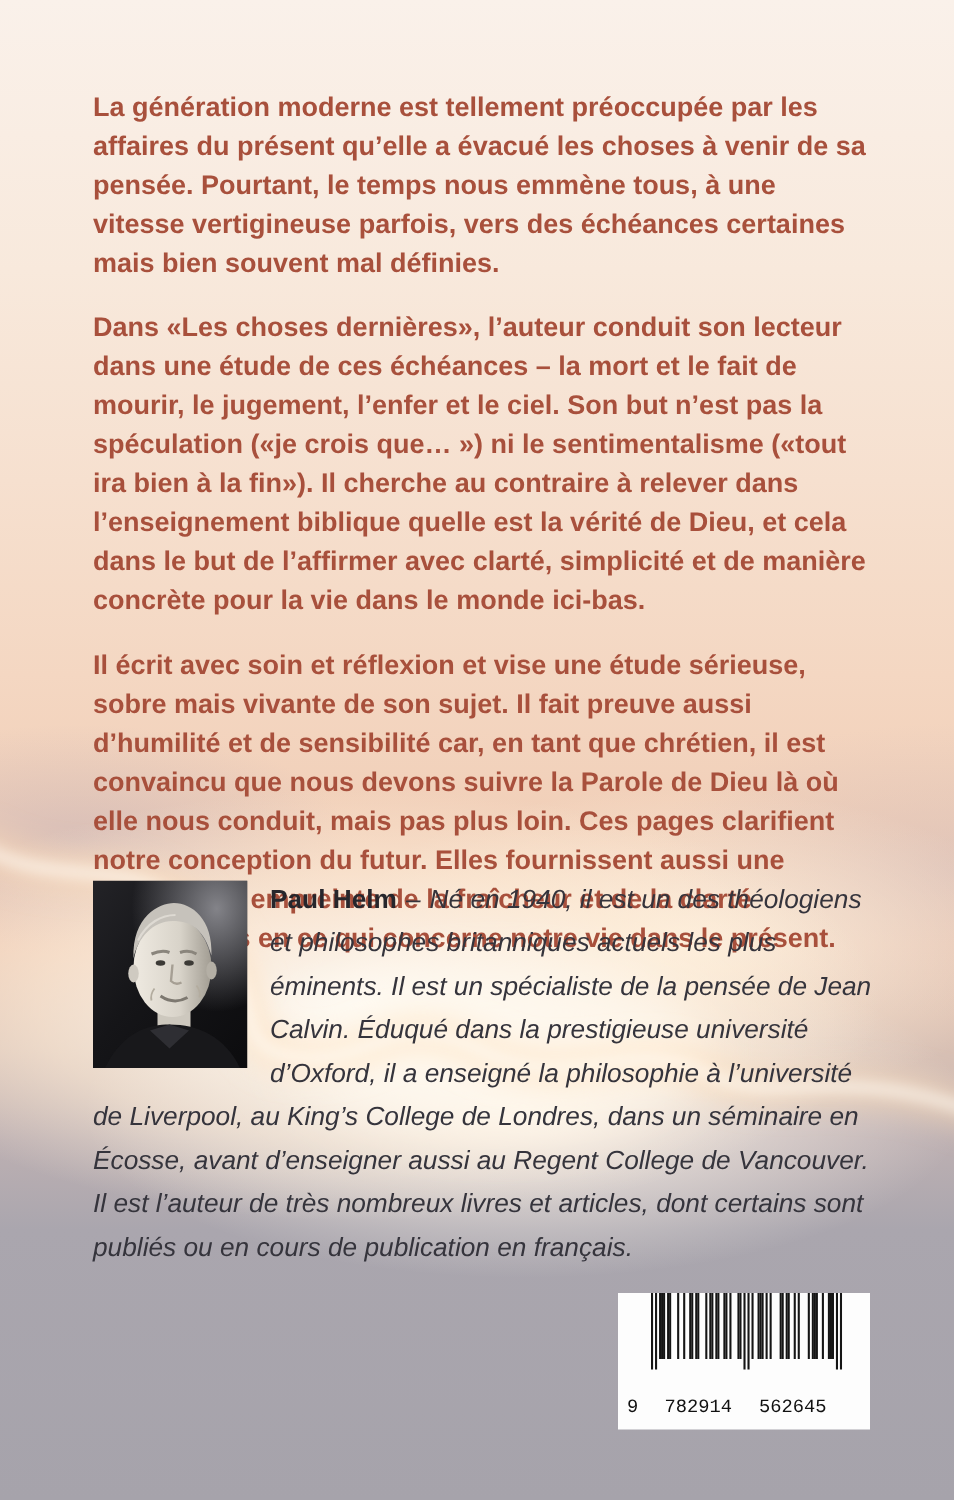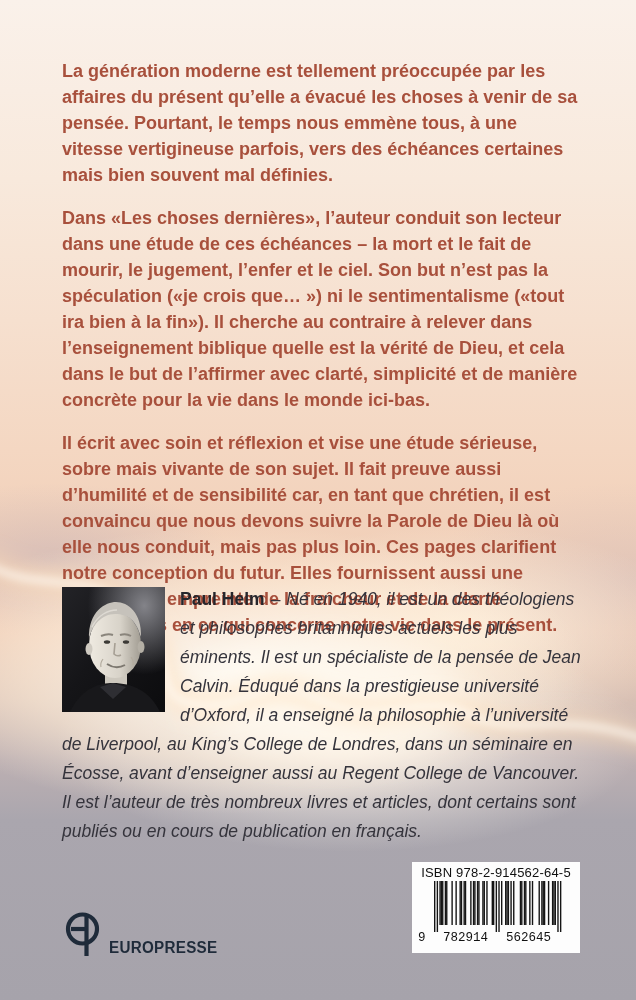--- a/index.html
+++ b/index.html
@@ -123,31 +123,22 @@
       <path d="M58,48 q6,-2 11,1" stroke="#8a857c" stroke-width="2" fill="none"></path>
       <ellipse cx="45" cy="55" rx="3.2" ry="1.8" fill="#3c3a36"></ellipse>
       <ellipse cx="64" cy="55" rx="3.2" ry="1.8" fill="#3c3a36"></ellipse>
       <path d="M53,56 L52,67 q3,3 7,1" stroke="#a69f94" stroke-width="1.6" fill="none"></path>
       <path d="M45,77 q9,6 18,1" stroke="#7d7870" stroke-width="2" fill="none"></path>
       <path d="M41,72 q-3,4 -2,8 M69,70 q3,4 2,8" stroke="#b3ac9f" stroke-width="1.2" fill="none"></path>
     </svg>
     <span class="bio-name">Paul Helm</span><span class="bio-sep">–</span><span class="bio-text">Né en 1940, il est un des théologiens et philosophes britanniques actuels les plus éminents. Il est un spécialiste de la pensée de Jean Calvin. Éduqué dans la prestigieuse université d’Oxford, il a enseigné la philosophie à l’université de Liverpool, au King’s College de Londres, dans un séminaire en Écosse, avant d’enseigner aussi au Regent College de Vancouver. Il est l’auteur de très nombreux livres et articles, dont certains sont publiés ou en cours de publication en français.</span>
   </div>
 
-  <div class="publisher">
-    <svg width="50" height="48" viewBox="0 0 50 48" aria-hidden="true">
-      <circle cx="20.5" cy="19" r="14.5" stroke="#1f2b3a" stroke-width="4.2" fill="none"></circle>
-      <line x1="24.5" y1="4.6" x2="24.5" y2="46" stroke="#1f2b3a" stroke-width="4.2"></line>
-      <line x1="9" y1="19" x2="24.5" y2="19" stroke="#1f2b3a" stroke-width="4.2"></line>
-    </svg>
-    <span class="publisher-name">EUROPRESSE</span>
-  </div>
 
   <div class="barcode-box">
-    <div class="isbn-line">ISBN 978-2-914562-64-5</div>
     <svg class="barcode-svg" width="168" height="54" viewBox="0 0 168 54" aria-hidden="true">
         <rect x="22.00" y="0" width="1.39" height="51" fill="#151515"></rect>
         <rect x="24.68" y="0" width="1.39" height="51" fill="#151515"></rect>
         <rect x="27.36" y="0" width="1.39" height="44" fill="#151515"></rect>
         <rect x="28.70" y="0" width="1.39" height="44" fill="#151515"></rect>
         <rect x="30.04" y="0" width="1.39" height="44" fill="#151515"></rect>
         <rect x="32.72" y="0" width="1.39" height="44" fill="#151515"></rect>
         <rect x="34.06" y="0" width="1.39" height="44" fill="#151515"></rect>
         <rect x="39.42" y="0" width="1.39" height="44" fill="#151515"></rect>
         <rect x="43.44" y="0" width="1.39" height="44" fill="#151515"></rect>

